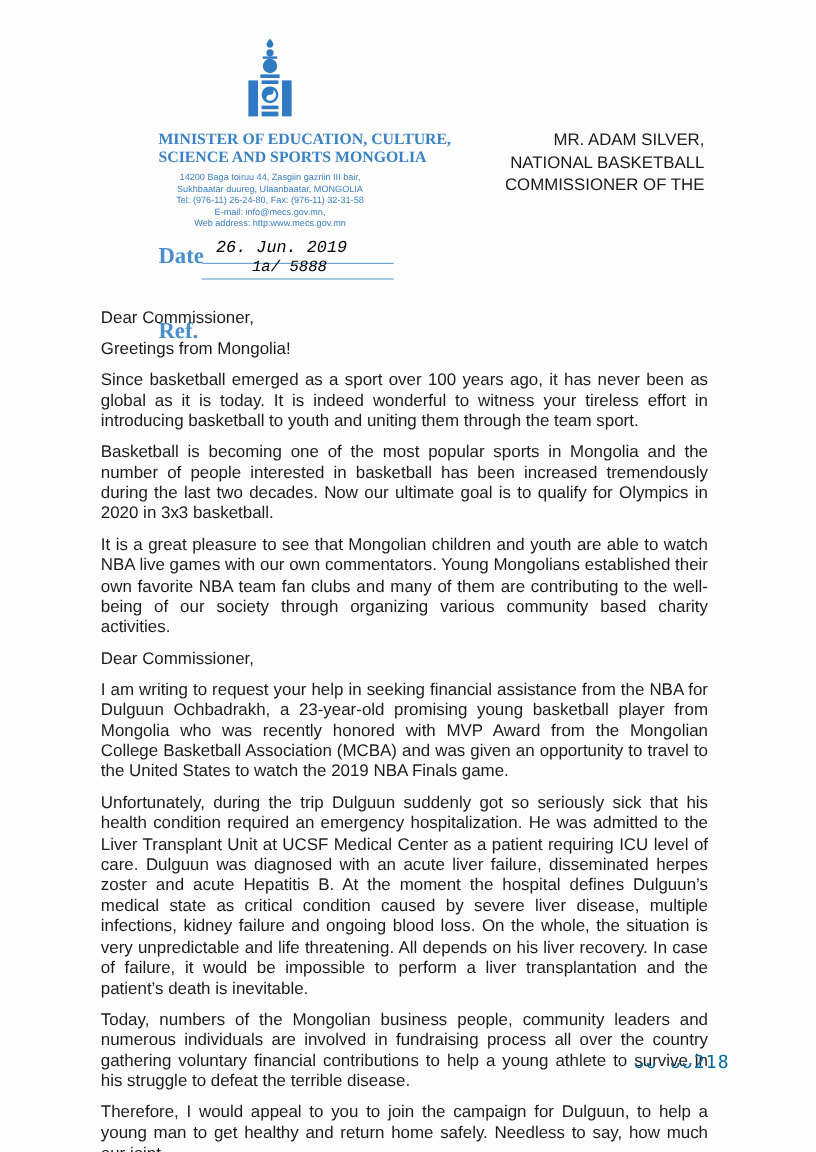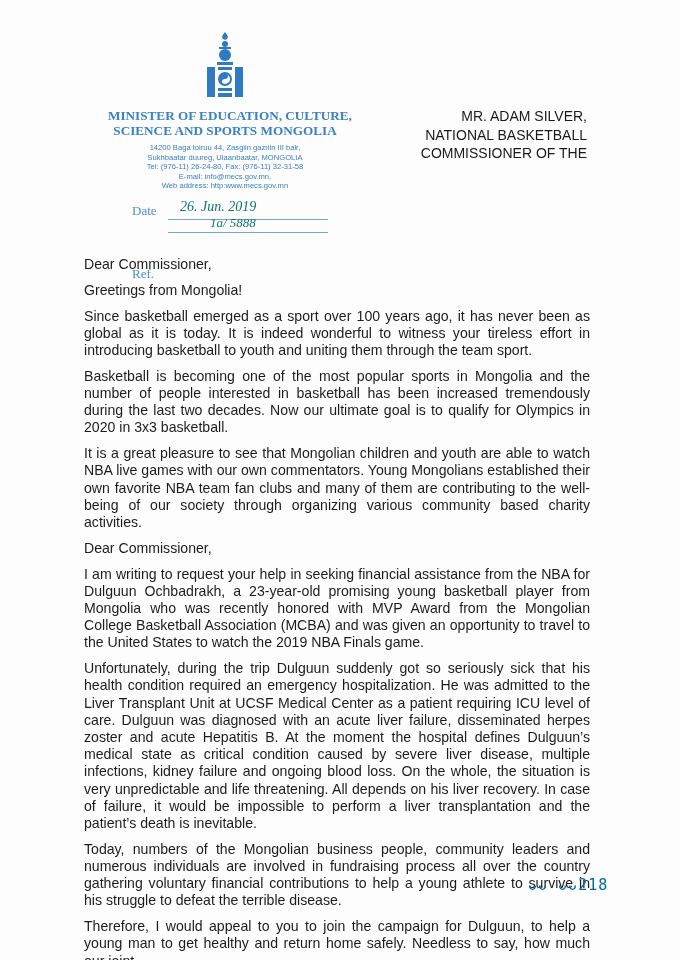--- a/index.html
+++ b/index.html
@@ -11,29 +11,29 @@
     color: #1a1a1a;
   }
   .emblem { position: absolute; left: 206px; top: 30px; width: 38px; height: 70px; }
   .org-title {
     position: absolute; left: 108px; top: 108px; width: 234px;
     text-align: center;
     font-family: "Liberation Serif", serif;
     font-weight: bold; font-size: 13.2px; line-height: 15px;
     color: #3a82c4;
   }
-  .org-title div { white-space: nowrap; }
+  .org-title div { white-space: nowrap; margin-left: 24px; }
   .org-addr {
     position: absolute; left: 108px; top: 143px; width: 234px;
     text-align: center; font-size: 7.6px; line-height: 9.6px; color: #3a7ec0;
   }
   .org-addr div { white-space: nowrap; }
-  .meta-row { position: absolute; left: 132px; font-family: "Liberation Serif", serif; font-weight: normal; font-size: 13px; color: #4a8fcc; }
+  .meta-row { position: absolute; left: 132px; font-family: "Liberation Serif", serif; font-weight: bold; font-size: 19px; color: #4a8fcc; }
   .meta-line { position: absolute; height: 1px; background: #6fa6d6; }
-  .hand { position: absolute; font-family: Liberation Serif, serif; font-style: italic; font-size: 14px; color: #0f766e; white-space: nowrap; }
+  .hand { position: absolute; font-family: Liberation Mono, monospace; font-style: italic; font-size: 14px; color: #000000; white-space: nowrap; }
   .recipient {
     position: absolute; right: 93px; top: 107px; text-align: right;
     font-size: 14px; line-height: 18.6px; color: #1a1a1a;
   }
   .recipient div { white-space: nowrap; }
   .body-text {
     position: absolute; left: 84px; top: 256px; width: 506px;
     font-size: 14.1px; line-height: 17.2px; color: #1c1c1c;
   }
   .body-text p { margin: 0 0 8.6px 0; text-align: justify; }

